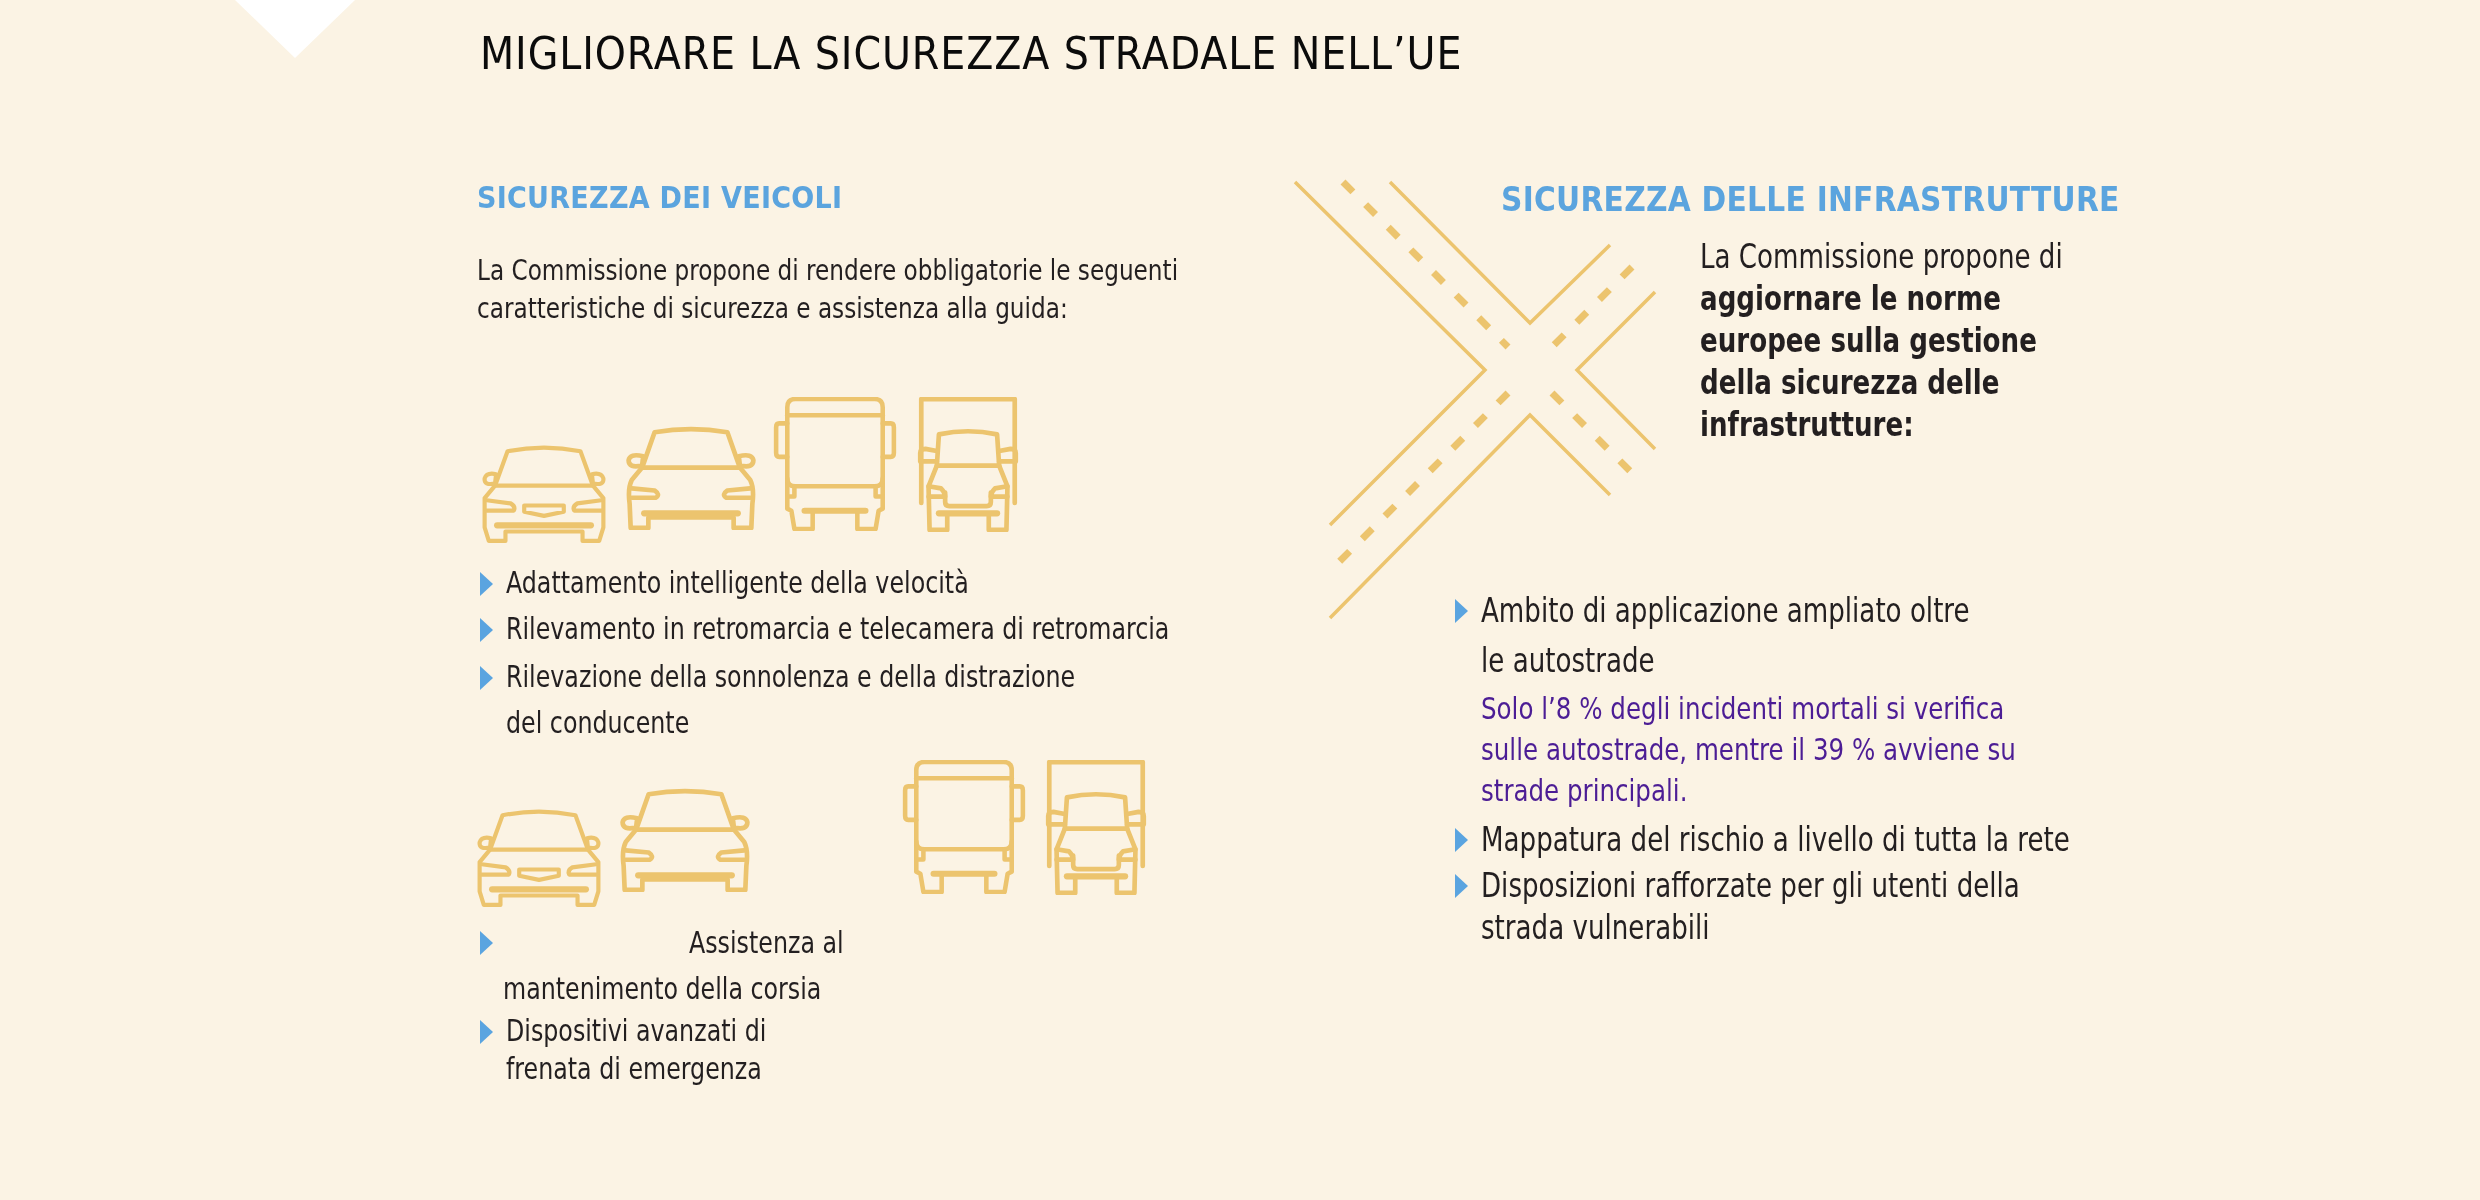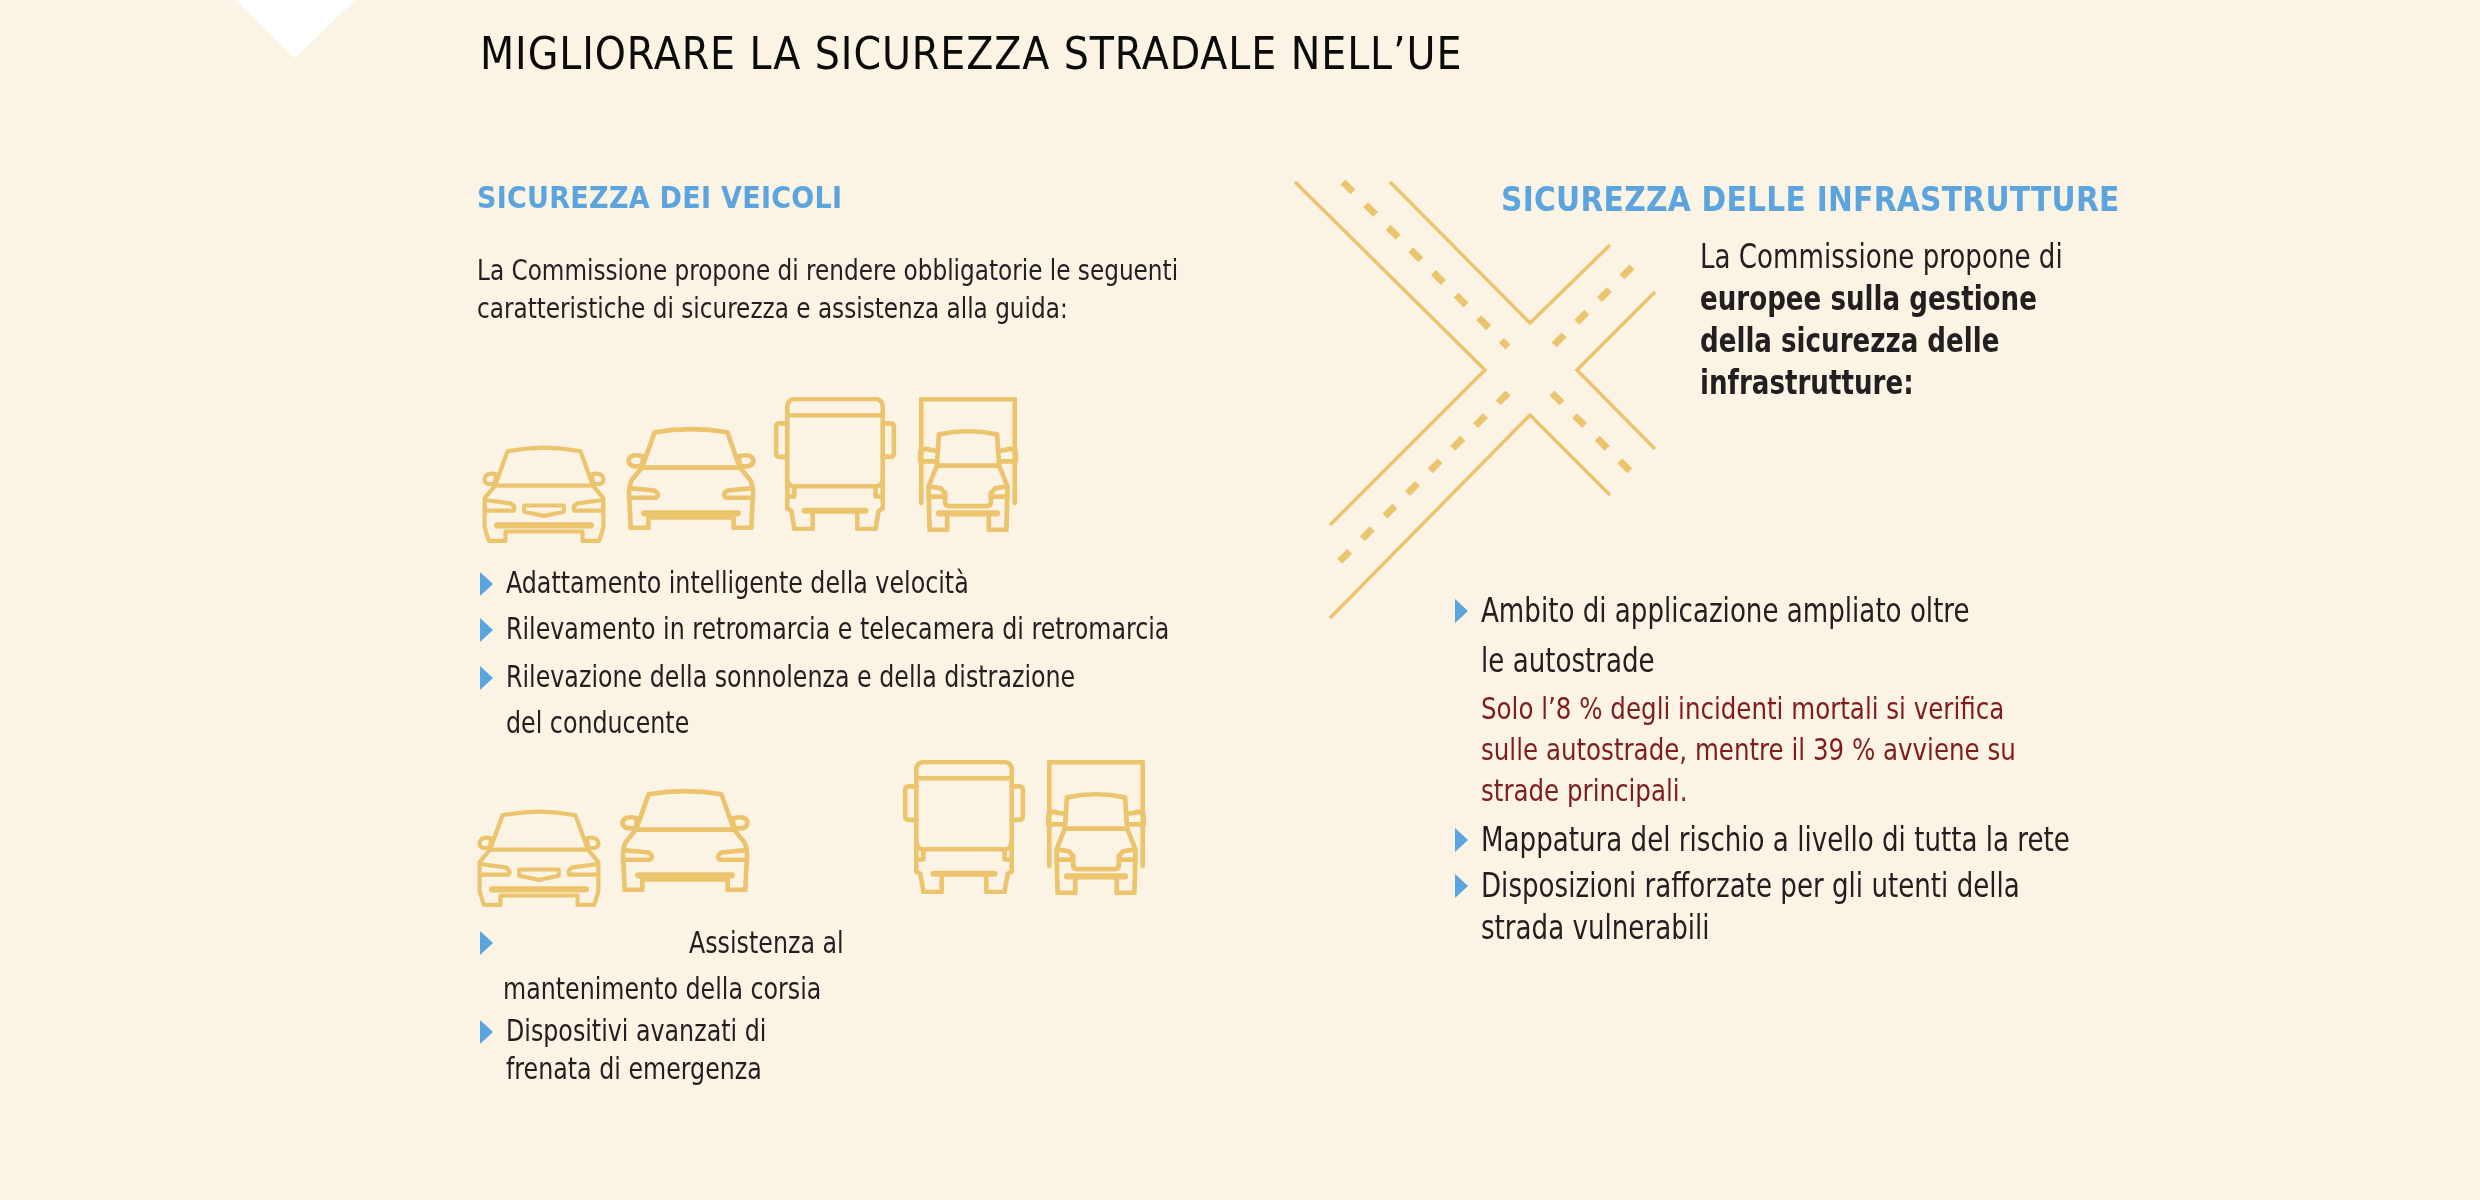--- a/index.html
+++ b/index.html
@@ -19,21 +19,21 @@
     font-family:"DejaVu Sans","Liberation Sans",sans-serif; transform:scaleX(0.9); transform-origin:left top; white-space:nowrap; }
   .intro { font-size:28px; line-height:38px; color:#231f20; transform:scaleX(0.92); transform-origin:left top; }
   .blist { list-style:none; margin:0; padding:0; }
   .blist li { position:relative; padding-left:28px; font-size:30px; font-weight:500; color:#231f20; }
   .bullet { position:absolute; left:2px; width:0; height:0;
     border-top:12px solid transparent; border-bottom:12px solid transparent; border-left:13px solid #5aa4e0; }
   .txt { display:inline-block; transform:scaleX(0.88); transform-origin:left top; white-space:nowrap; }
   .icon svg { display:block; }
   .right-intro { font-size:33px; line-height:42px; color:#231f20; }
   .right-intro b { font-weight:700; }
-  .sub { font-size:31px; line-height:41px; font-weight:400; color:#7f1d1d; }
+  .sub { font-size:31px; line-height:41px; font-weight:400; color:#4c1d95; }
 </style>
 </head>
 <body>
 
 <div class="abs corner-tri"></div>
 
 <div class="abs title">MIGLIORARE LA SICUREZZA STRADALE NELL’UE</div>
 
 <div class="abs section-h" style="left:477px;top:180px;">SICUREZZA DEI VEICOLI</div>
 
@@ -173,20 +173,21 @@
     <line x1="272" y1="233" x2="352" y2="313" stroke-width="7" stroke-dasharray="14,18"></line>
     <line x1="352" y1="107" x2="272" y2="187" stroke-width="7" stroke-dasharray="14,18"></line>
     <line x1="228" y1="233" x2="50" y2="411" stroke-width="7" stroke-dasharray="14,18"></line>
   </svg>
 </div>
 
 <div class="abs section-h" style="left:1501px;top:180px;font-size:33px;">SICUREZZA DELLE INFRASTRUTTURE</div>
 
 <div class="abs right-intro" style="left:1700px;top:236px;">
   <div class="txt">La Commissione propone di</div>
+  <div><b class="txt">aggiornare le norme</b></div>
   <div><b class="txt">europee sulla gestione</b></div>
   <div><b class="txt">della sicurezza delle</b></div>
   <div><b class="txt">infrastrutture:</b></div>
 </div>
 
 <ul class="abs blist" style="left:1453px;top:586px;">
   <li style="font-size:33px;line-height:50px;">
     <span class="bullet" style="top:13px;"></span>
     <span class="txt">Ambito di applicazione ampliato oltre</span><br>
     <span class="txt">le autostrade</span>

